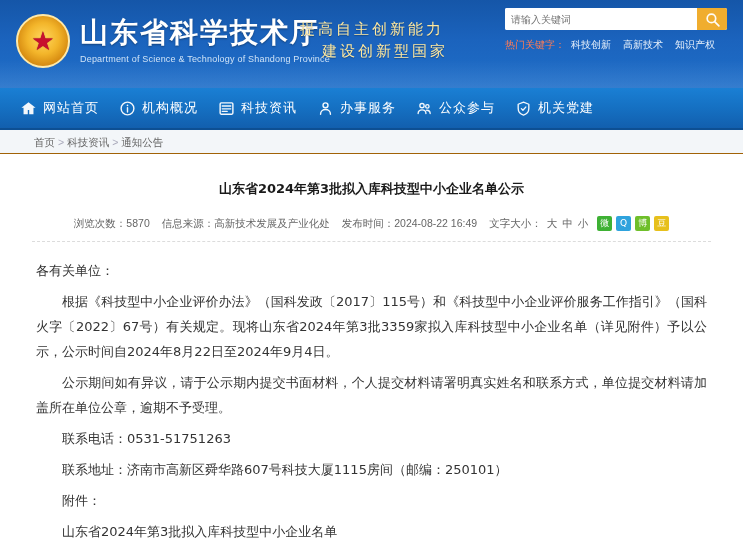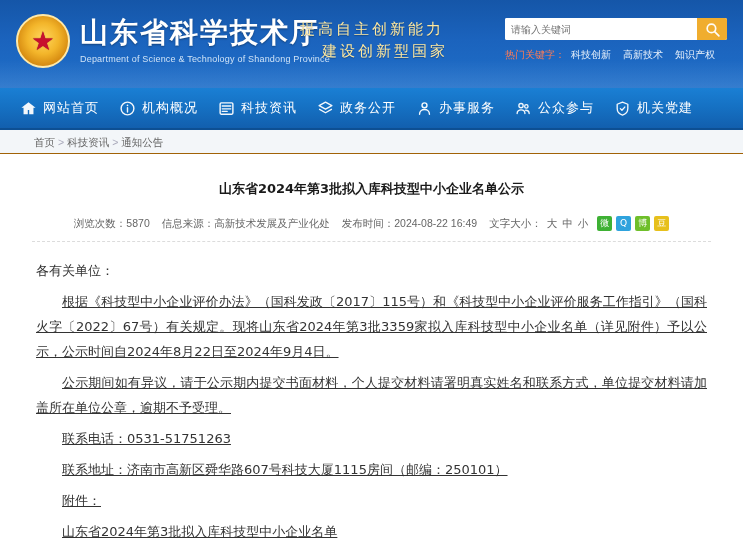--- a/index.html
+++ b/index.html
@@ -45,21 +45,21 @@
     font-size:9px; color:#cfe3f7; letter-spacing:.2px; margin-top:4px;
   }
   .slogan { position:absolute; left:300px; top:18px; color:#ffe9a0; }
   .slogan div {
     font-family:"DejaVu Sans","Liberation Sans",sans-serif;
     font-size:15px; letter-spacing:3px; line-height:22px;
     text-shadow:0 1px 1px rgba(0,0,0,.3);
   }
   .slogan div:last-child { margin-left:22px; }
 
-  .search-wrap { position:absolute; right:16px; top:18px; width:222px; }
+  .search-wrap { position:absolute; right:16px; top:8px; width:222px; }
   .search-box { display:flex; height:22px; background:#fff; border-radius:2px; overflow:hidden; }
   .search-box input {
     flex:1; border:0; outline:0; padding:0 6px; font-size:10px; color:#999;
     font-family:"Liberation Sans","DejaVu Sans",sans-serif;
   }
   .search-btn {
     width:30px; background:#f0ad2e; display:flex; align-items:center; justify-content:center;
     cursor:pointer;
   }
   .search-btn svg { display:block; }
@@ -117,21 +117,21 @@
     font-size:9px; color:#fff; text-align:center; line-height:15px; cursor:pointer;
     font-family:"DejaVu Sans",sans-serif;
   }
 
   .body-text {
     padding:16px 16px 0;
     font-size:13px; line-height:25px; color:#333;
     font-family:"DejaVu Sans","Liberation Sans",sans-serif;
   }
   .body-text p { margin:0 0 6px; }
-  .body-text p.indent { text-indent:2em; text-align:justify;text-decoration:underline; }
+  .body-text p.indent { text-indent:2em; text-align:justify; }
 </style>
 </head>
 <body>
 
 <div class="page">
 
   <div class="header">
     <div class="emblem">
       <span class="star">★</span>
     </div>
@@ -184,27 +184,20 @@
     <div class="nav-item">
       <svg class="nav-ic" viewBox="0 0 24 24" fill="none" stroke="#fff" stroke-width="2">
           <rect x="3" y="4" width="18" height="16" rx="1.5"></rect>
           <line x1="6" y1="8.5" x2="18" y2="8.5" stroke-linecap="round"></line>
           <line x1="6" y1="12.5" x2="18" y2="12.5" stroke-linecap="round"></line>
           <line x1="6" y1="16" x2="13" y2="16" stroke-linecap="round"></line>
         </svg>
       <span>科技资讯</span>
     </div>
 
-    <div class="nav-item">
-      <svg class="nav-ic" viewBox="0 0 24 24" fill="none" stroke="#fff" stroke-width="1.9" stroke-linejoin="round">
-          <path d="M12 3 3 8l9 5 9-5z"></path>
-          <path d="M3 13l9 5 9-5"></path>
-        </svg>
-      <span>政务公开</span>
-    </div>
 
     <div class="nav-item">
       <svg class="nav-ic" viewBox="0 0 24 24" fill="none" stroke="#fff" stroke-width="2">
           <circle cx="12" cy="7.5" r="3.5"></circle>
           <path d="M5 20c0-4 3.3-6.5 7-6.5s7 2.5 7 6.5" stroke-linecap="round"></path>
         </svg>
       <span>办事服务</span>
     </div>
 
     <div class="nav-item">

